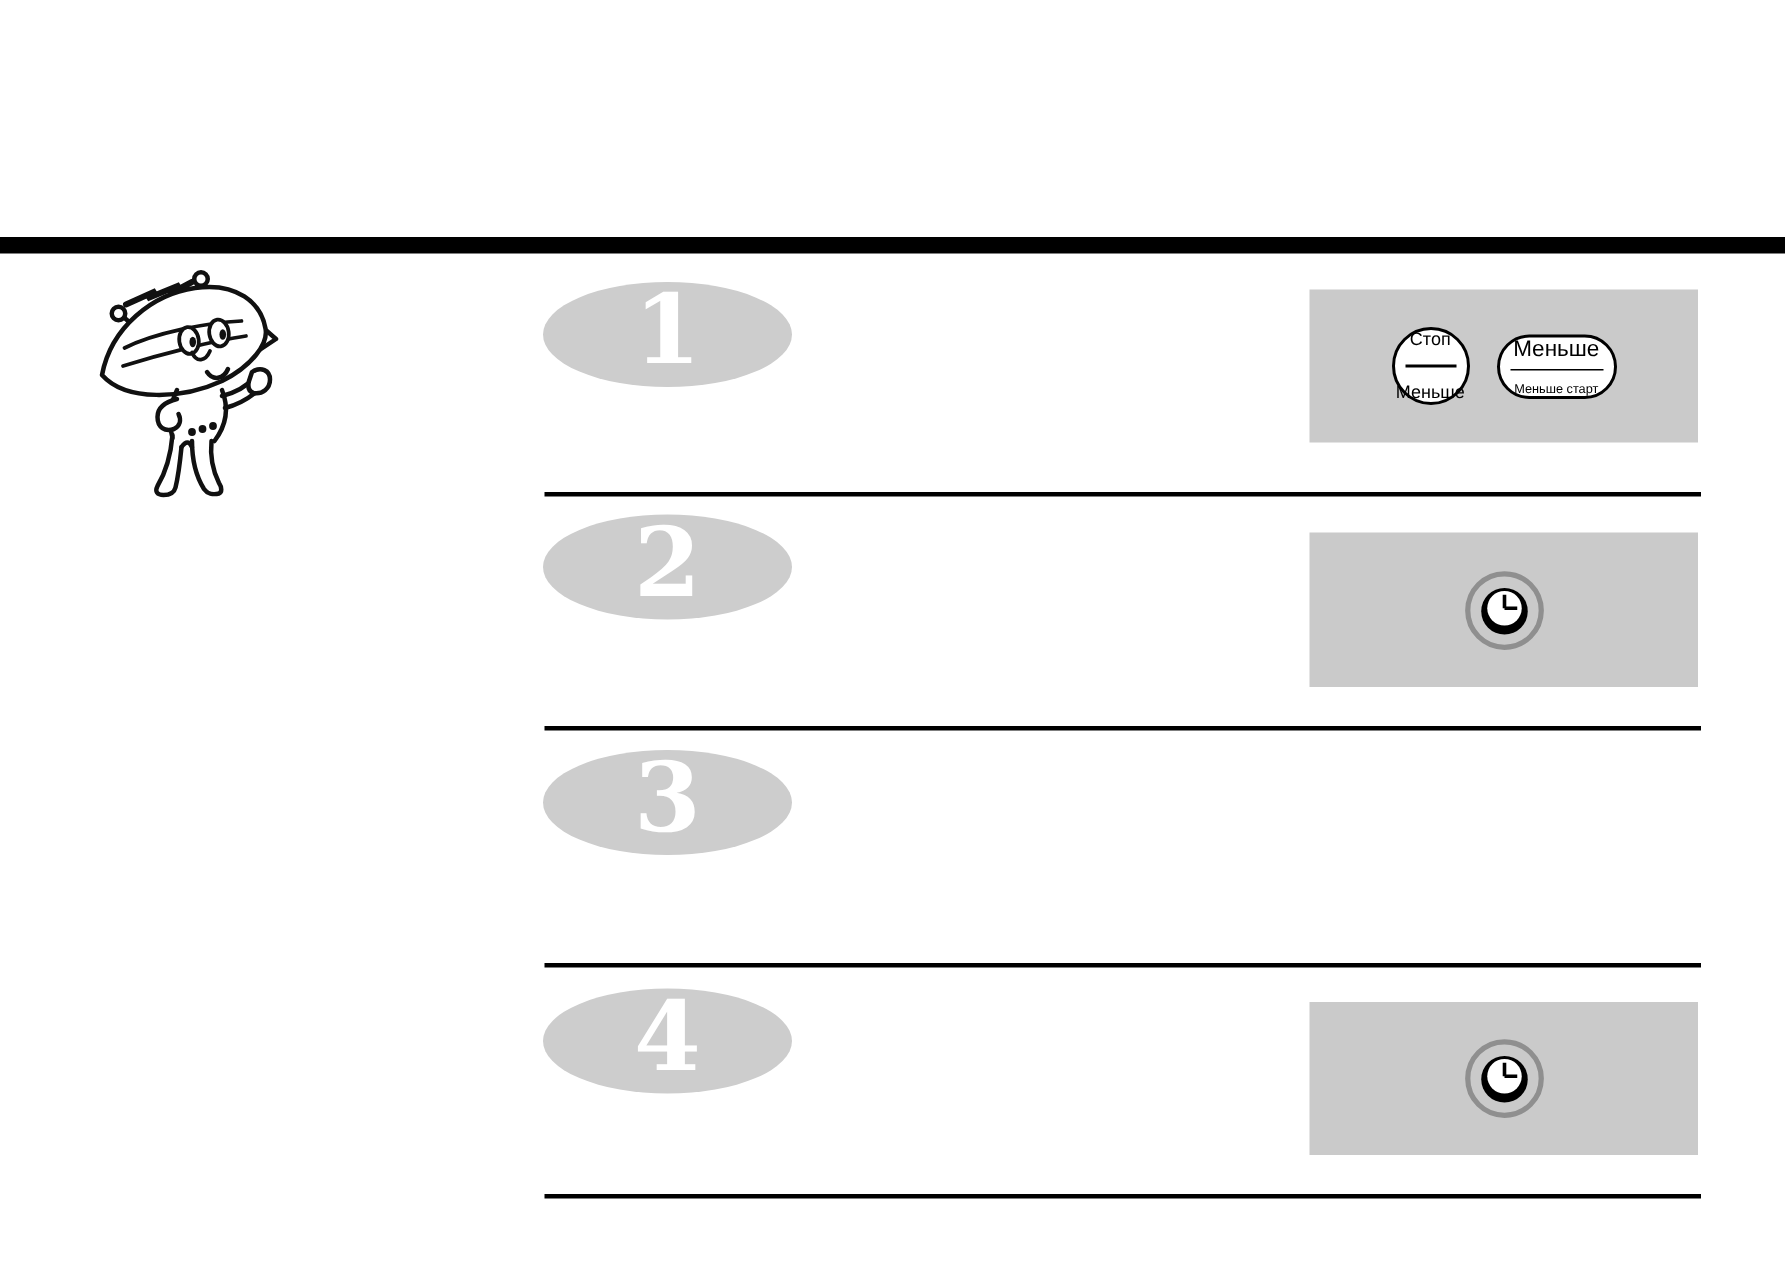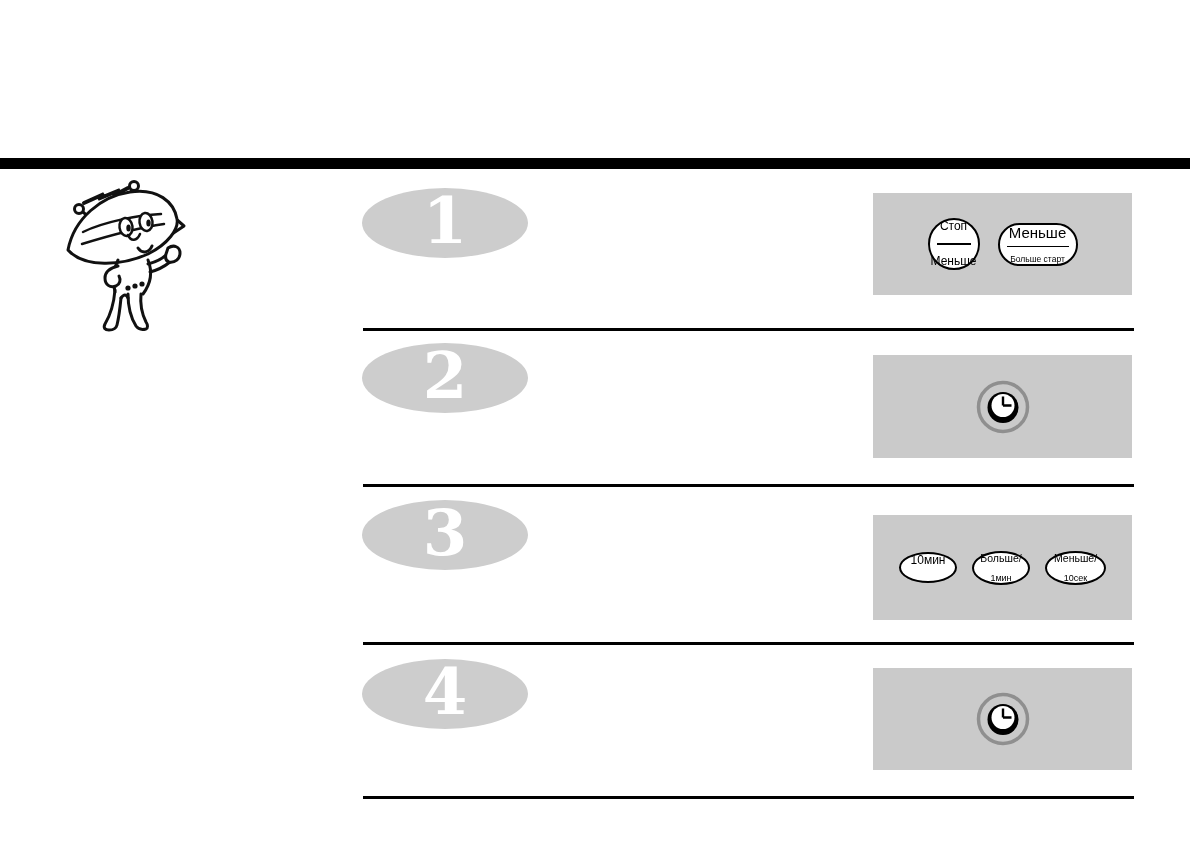--- a/index.html
+++ b/index.html
@@ -104,54 +104,41 @@
   </div>
   <div class="panel" style="top:193px; height:102px; gap:18px;">
     <div class="btn btn-circle">
       <span class="t12">Стоп</span>
       <span class="inner-rule rule-36"></span>
       <span class="t12">Меньше</span>
     </div>
     <div class="btn btn-stadium">
       <span class="t15">Меньше</span>
       <span class="inner-rule rule-62"></span>
-      <span class="t8">Больше старт</span>
+      <span class="t8">Меньше старт</span>
     </div>
   </div>
   <div class="hr" style="top:328px;"></div>
 
   <div class="step-oval" style="top:343px;">
     <span class="step-num">2</span>
   </div>
   <div class="panel" style="top:355px; height:103px;">
     <svg class="clock-svg" width="56" height="56" viewBox="0 0 56 56">
       <circle cx="28" cy="28" r="24.5" fill="none" stroke="#8f8f8f" stroke-width="3.5"></circle>
       <circle cx="28" cy="28.5" r="15.5" fill="#000000"></circle>
       <circle cx="28" cy="26.5" r="11.5" fill="#ffffff"></circle>
       <path d="M28,26.5 L28,17.5 M28,26.5 L36.5,26.5" stroke="#000000" stroke-width="2.4" fill="none"></path>
     </svg>
   </div>
   <div class="hr" style="top:484px;"></div>
 
   <div class="step-oval" style="top:500px;">
     <span class="step-num">3</span>
   </div>
-  <div class="panel" style="top:515px; height:105px; gap:15px;">
-    <div class="btn btn-ellipse" style="width:58px; height:31px;">
-      <span class="t12">10мин</span>
-    </div>
-    <div class="btn btn-ellipse" style="width:58px; height:34px;">
-      <span class="t10">Больше/</span>
-      <span class="t9">1мин</span>
-    </div>
-    <div class="btn btn-ellipse" style="width:61px; height:34px;">
-      <span class="t10">Меньше/</span>
-      <span class="t9">10сек</span>
-    </div>
-  </div>
   <div class="hr" style="top:642px;"></div>
 
   <div class="step-oval" style="top:659px;">
     <span class="step-num">4</span>
   </div>
   <div class="panel" style="top:668px; height:102px;">
     <svg class="clock-svg" width="56" height="56" viewBox="0 0 56 56">
       <circle cx="28" cy="28" r="24.5" fill="none" stroke="#8f8f8f" stroke-width="3.5"></circle>
       <circle cx="28" cy="28.5" r="15.5" fill="#000000"></circle>
       <circle cx="28" cy="26.5" r="11.5" fill="#ffffff"></circle>

